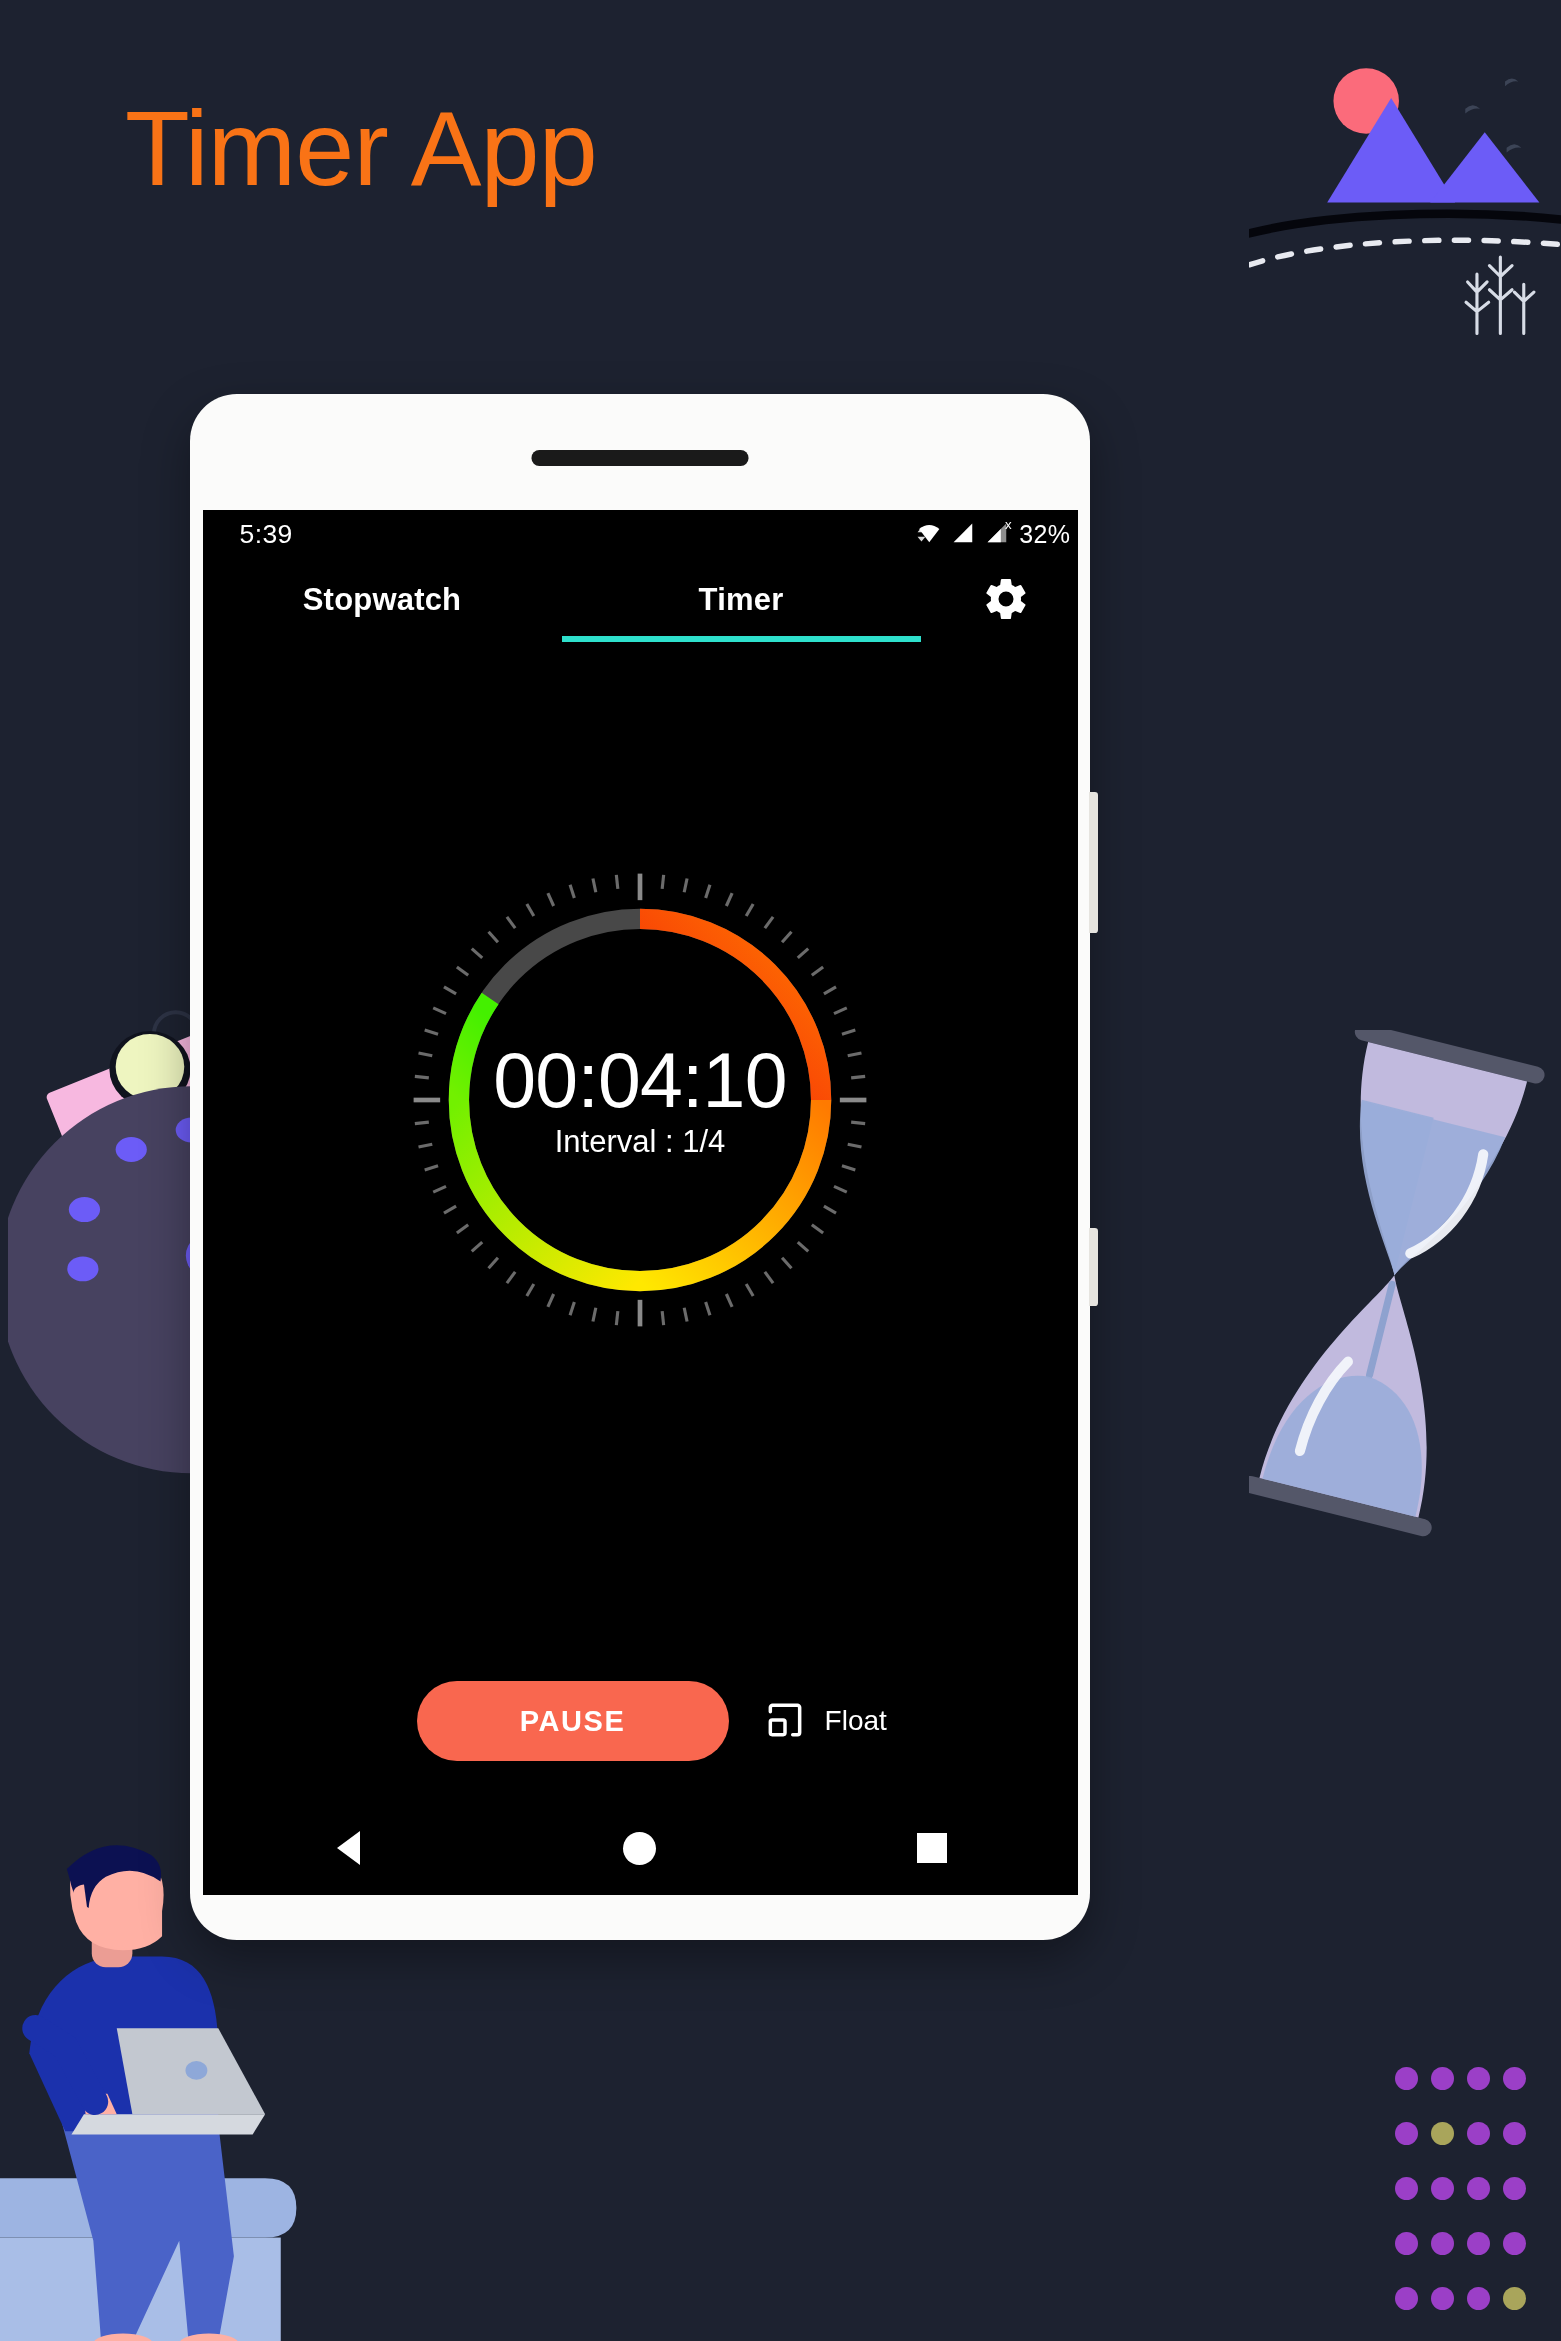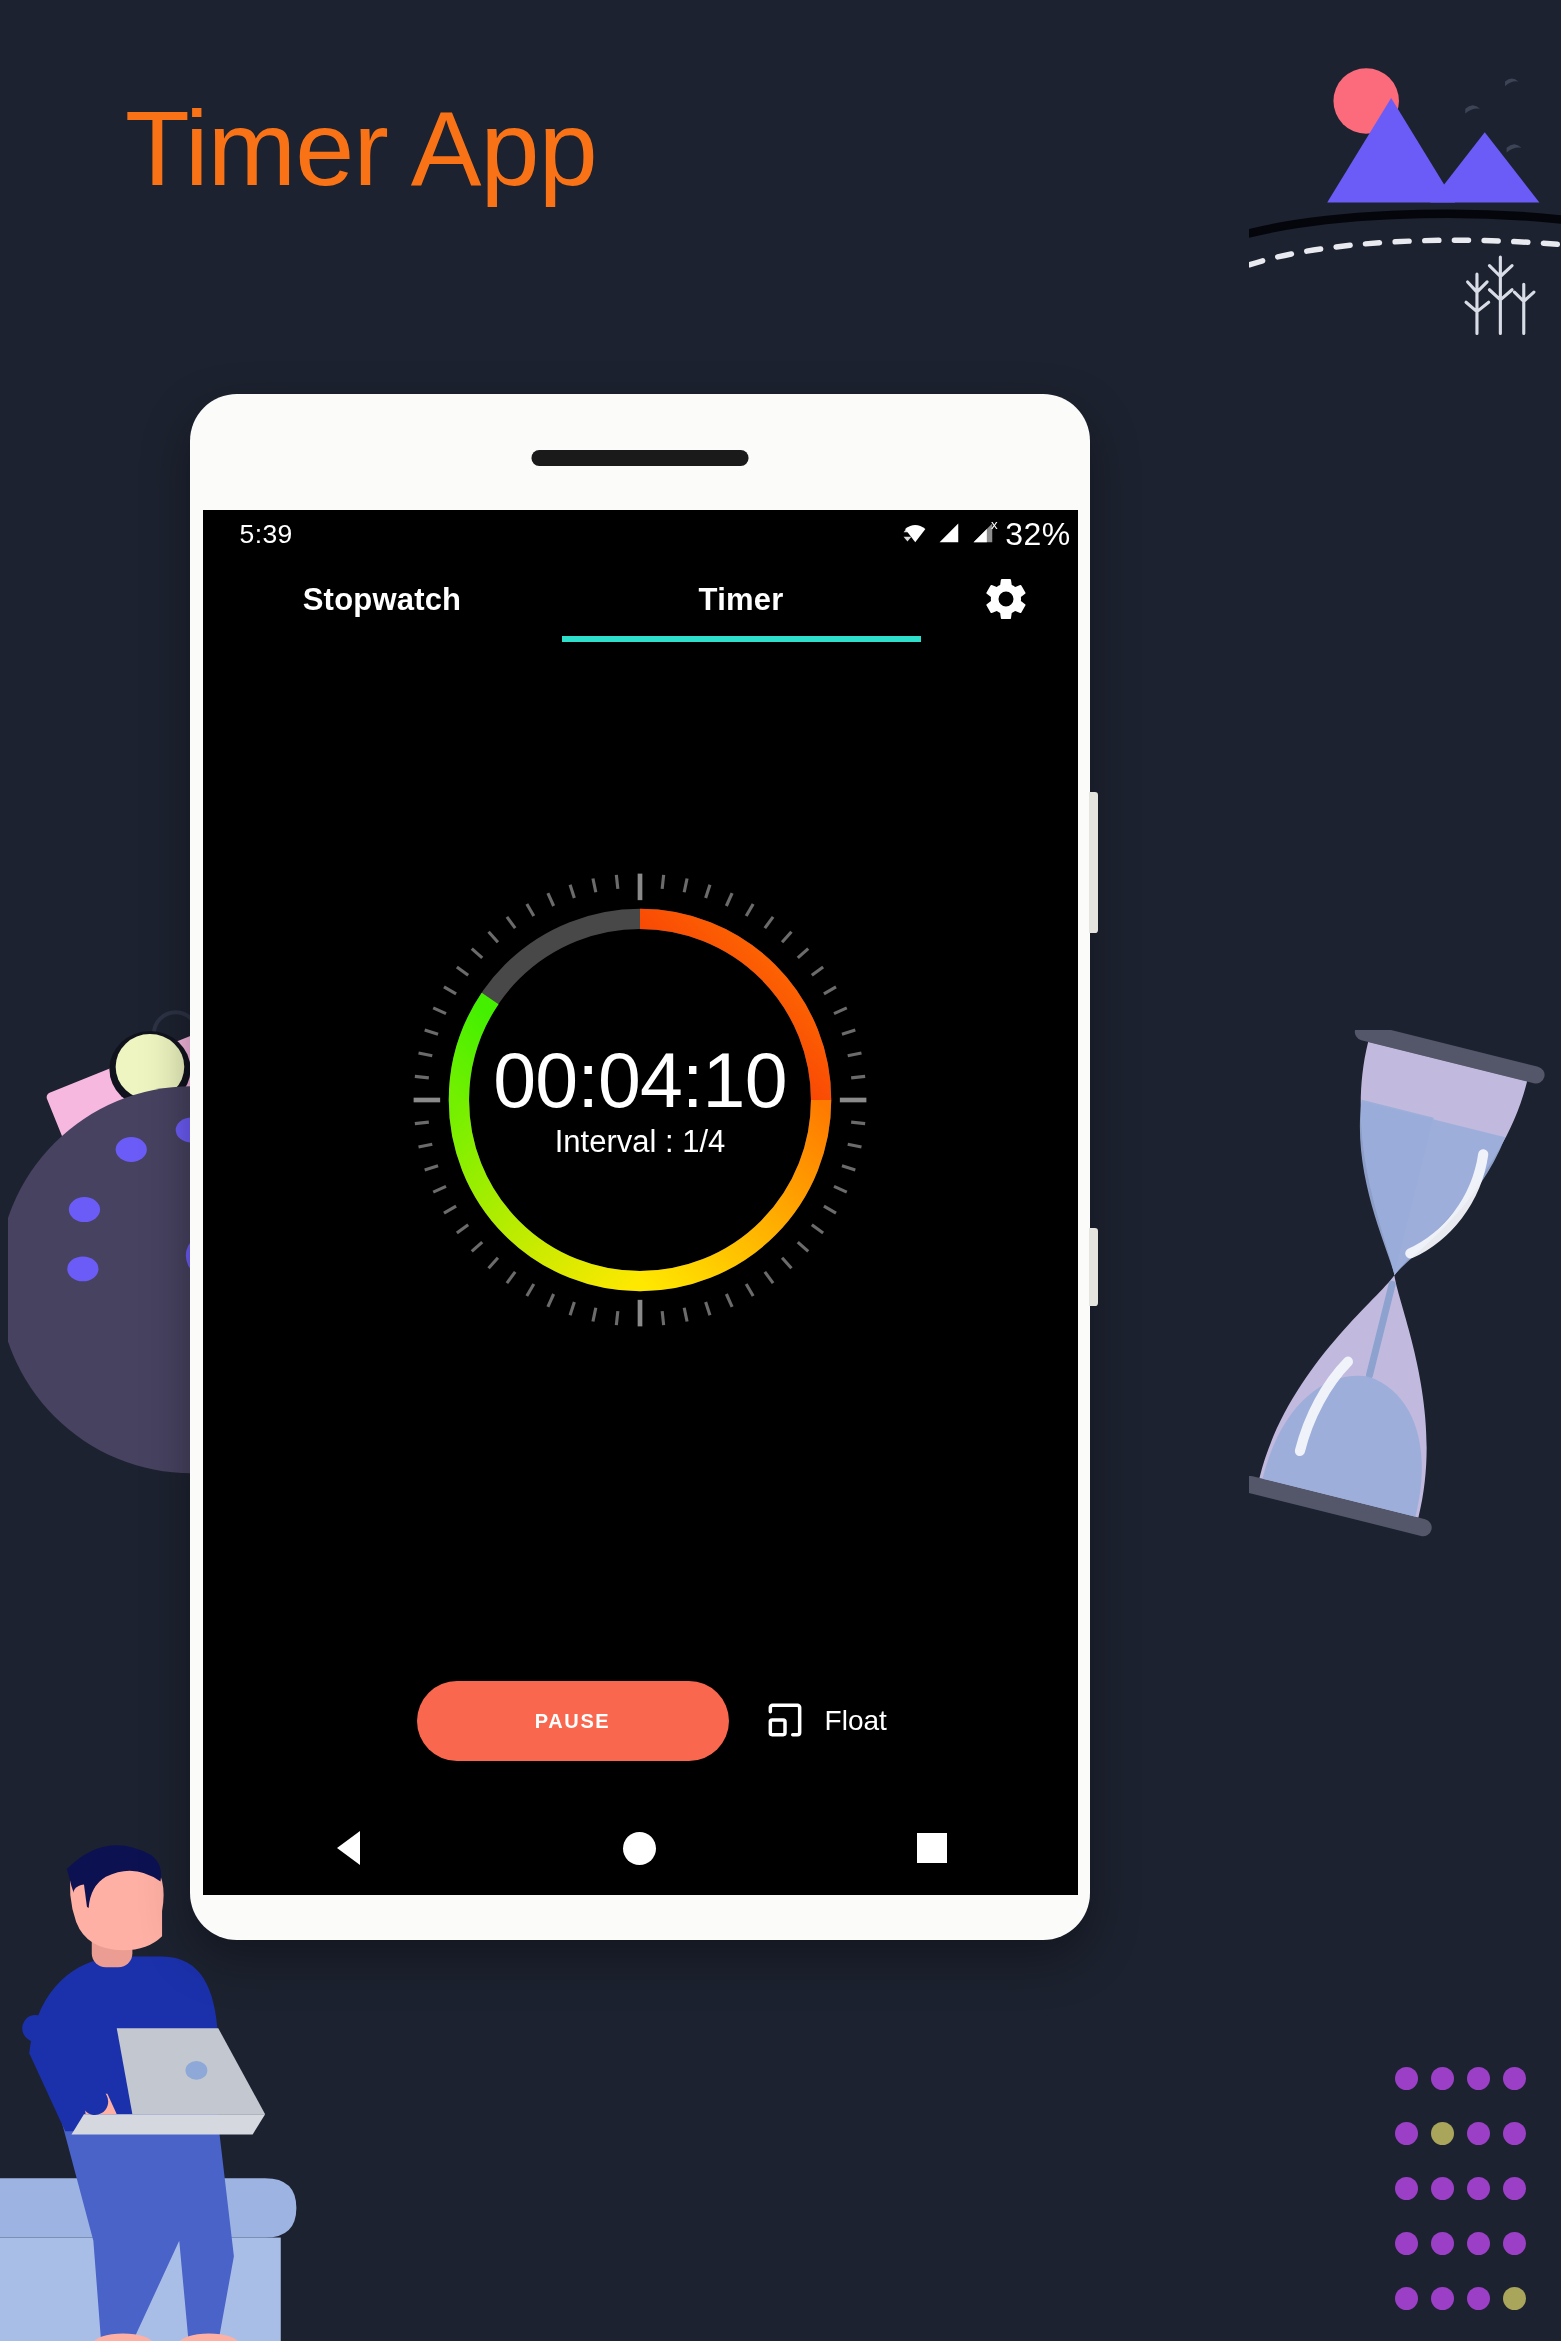--- a/index.html
+++ b/index.html
@@ -63,21 +63,21 @@
   
   .statusbar {
     position:absolute; left:15px; top:0;
     width:100%; height:48px;
     display:flex; align-items:center;
     padding:0 22px 0 22px;
     color:#ffffff;
   }
   .status-time { font-size:26.5px; font-weight:400; letter-spacing:0.4px; }
   .status-right { margin-left:auto; display:flex; align-items:center; gap:10px; }
-  .battery-pct { font-size:32px; font-weight:400; letter-spacing:0.4px; }
+  .battery-pct { font-size:25px; font-weight:400; letter-spacing:0.4px; }
 
   .icon-wifi { width:26.5px; height:23.4px; position:relative; }
   .icon-wifi svg, .icon-sig svg { display:block; }
   .icon-sig { width:23.4px; height:23.4px; position:relative; }
   .icon-sig .x {
     position:absolute; right:-2.3px; top:-5.5px;
     font-size:13.3px; color:#fff; font-weight:400;
   }
 
   
@@ -149,21 +149,21 @@
     display:flex; align-items:center; justify-content:center;
     gap:34px;
     padding-left:23.4px;
   }
   .pause-btn {
     width:312px; height:80px;
     border:none;
     border-radius:41px;
     background:#f9674f;
     color:#ffffff;
-    font-size:20px;
+    font-size:29px;
     font-weight:700;
     letter-spacing:1.6px;
     font-family:"Liberation Sans", sans-serif;
     cursor:pointer;
   }
   .float-btn {
     display:flex; flex-direction:row;
     align-items:center; gap:18px;
     background:none; border:none; cursor:pointer;
     padding:0;

